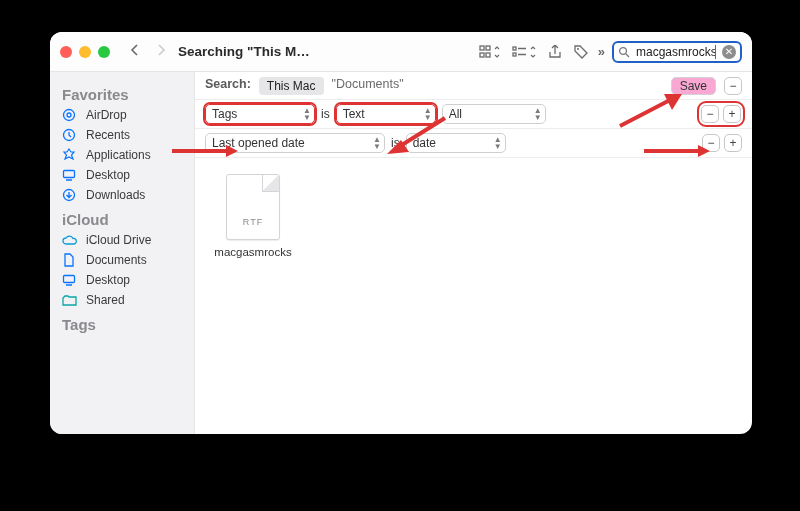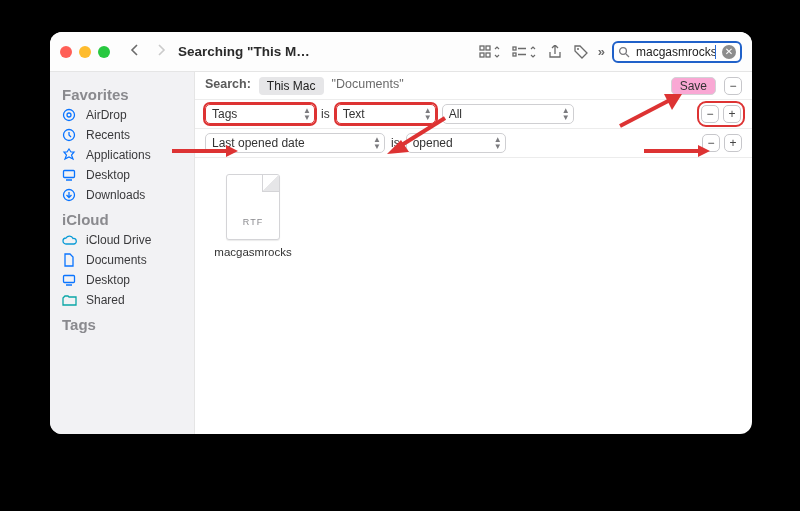--- a/index.html
+++ b/index.html
@@ -257,39 +257,39 @@
         <div class="rule-row">
           <div class="select hl" style="width:110px">
             <span>Tags</span>
             <span class="arrows">▲<br>▼</span>
           </div>
           <span>is</span>
           <div class="select hl" style="width:100px">
             <span>Text</span>
             <span class="arrows">▲<br>▼</span>
           </div>
-          <div class="select" style="width:132px">
+          <div class="select" style="width:104px">
             <span>All</span>
             <span class="arrows">▲<br>▼</span>
           </div>
           <div class="grow"></div>
           <div class="pm-group hl">
             <div class="box-btn">−</div>
             <div class="box-btn">+</div>
           </div>
         </div>
 
         <div class="rule-row">
           <div class="select" style="width:180px">
             <span>Last opened date</span>
             <span class="arrows">▲<br>▼</span>
           </div>
           <span>is</span>
           <div class="select" style="width:100px">
-            <span>opened</span>
+            <span>date</span>
             <span class="arrows">▲<br>▼</span>
           </div>
           <div class="grow"></div>
           <div class="pm-group">
             <div class="box-btn">−</div>
             <div class="box-btn">+</div>
           </div>
         </div>
 
         <div class="results">

